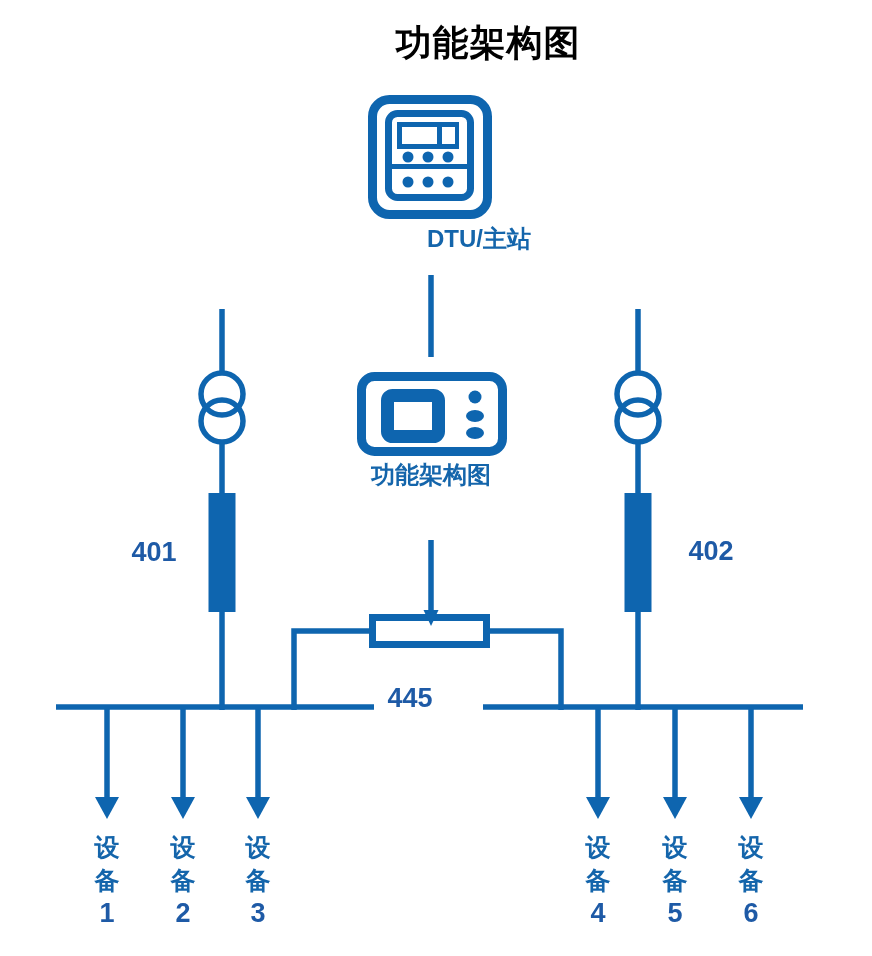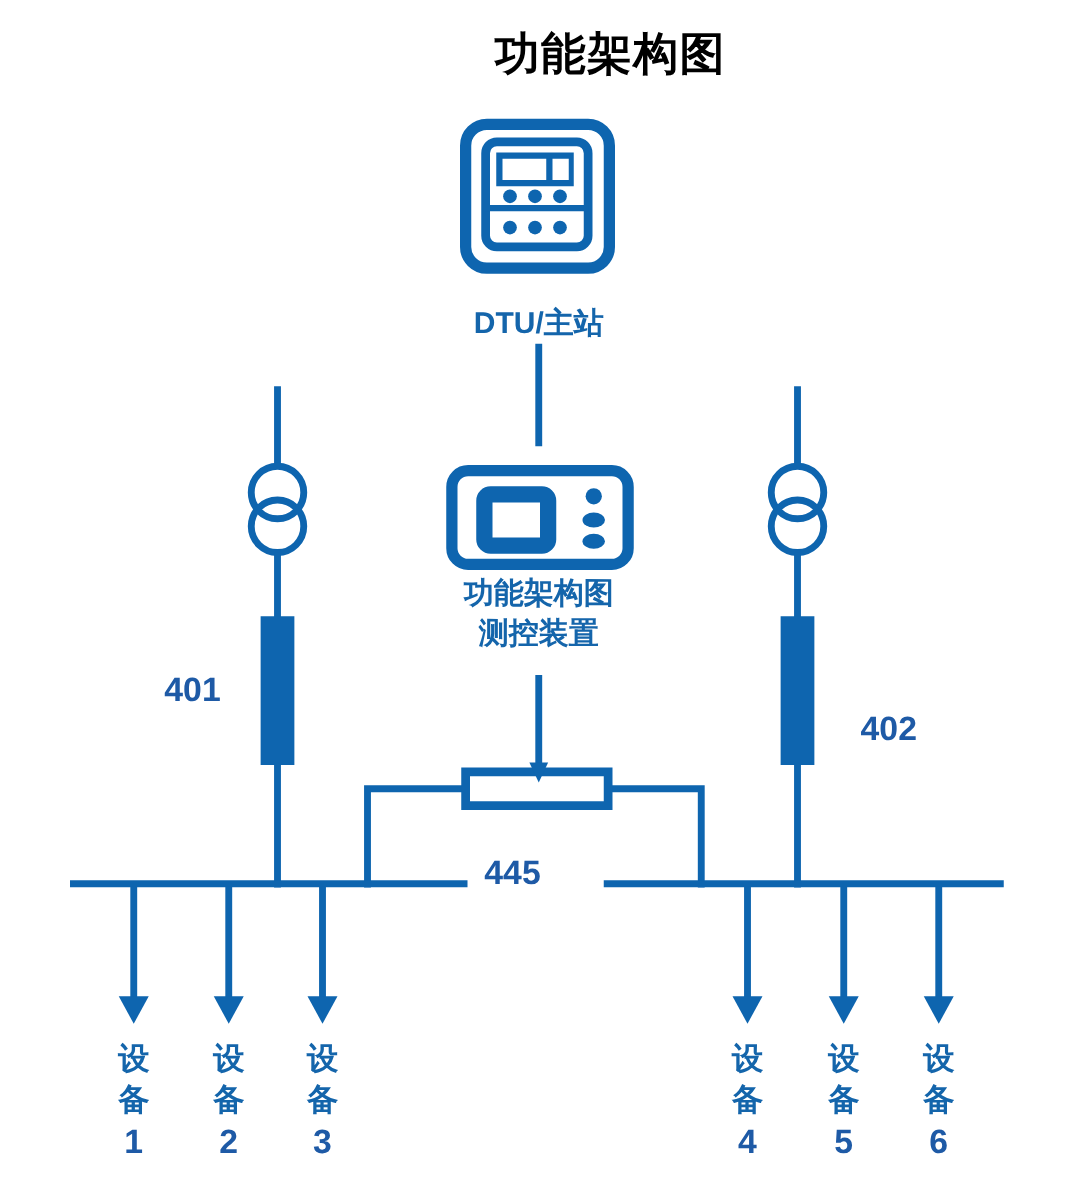--- a/index.html
+++ b/index.html
@@ -19,28 +19,28 @@
   .lnthin{stroke:var(--primary);stroke-width:5;fill:none;}
   .fillp{fill:var(--primary);}
   .outl{stroke:var(--primary);fill:#ffffff;}
   .title{
     left:12px;top:19px;width:856px;text-align:center;
     font-size:36px;font-weight:bold;color:var(--title-color);letter-spacing:1px;padding-left:48px;
   }
   .node-label{
     text-align:center;font-weight:bold;color:var(--label-blue);font-size:24px;
   }
-  .dtu-label{left:331px;top:242px;width:200px;}
+  .dtu-label{left:331px;top:223px;width:200px;text-align:right;}
   .ctrl-label{left:306px;top:459px;width:250px;line-height:32px;}
   .num{
     font-family:Liberation Sans, sans-serif;font-weight:bold;color:var(--number-blue);
     text-align:center;font-size:27px;
   }
   .bk-401{left:114px;top:537px;width:80px;}
-  .bk-402{left:671px;top:536px;width:80px;margin-top:32px;}
+  .bk-402{left:671px;top:536px;width:80px;}
   .bk-445{left:370px;top:654px;width:80px;margin-top:29px;}
   .dev-col{top:831px;width:80px;text-align:center;}
   .dev-cjk{font-size:25px;font-weight:bold;color:var(--label-blue);line-height:33px;}
   .dev-num{font-size:27px;line-height:32px;}
 </style>
 </head>
 <body>
 
 <div class="stage">
 
@@ -115,21 +115,20 @@
       <polygon class="fillp" points="663,797 687,797 675,819"></polygon>
       <line class="ln" x1="751" y1="709" x2="751" y2="801"></line>
       <polygon class="fillp" points="739,797 763,797 751,819"></polygon>
     </g>
   </svg>
 
   <div class="abs node-label dtu-label">DTU/主站</div>
 
   <div class="abs node-label ctrl-label">
     <div>功能架构图</div>
-    <div>测控装置</div>
   </div>
 
   <div class="abs num bk-401">401</div>
   <div class="abs num bk-402">402</div>
   <div class="abs num bk-445">445</div>
 
   <div class="abs dev-col" style="left:67px">
     <div class="dev-cjk">设</div>
     <div class="dev-cjk">备</div>
     <div class="dev-num num">1</div>

